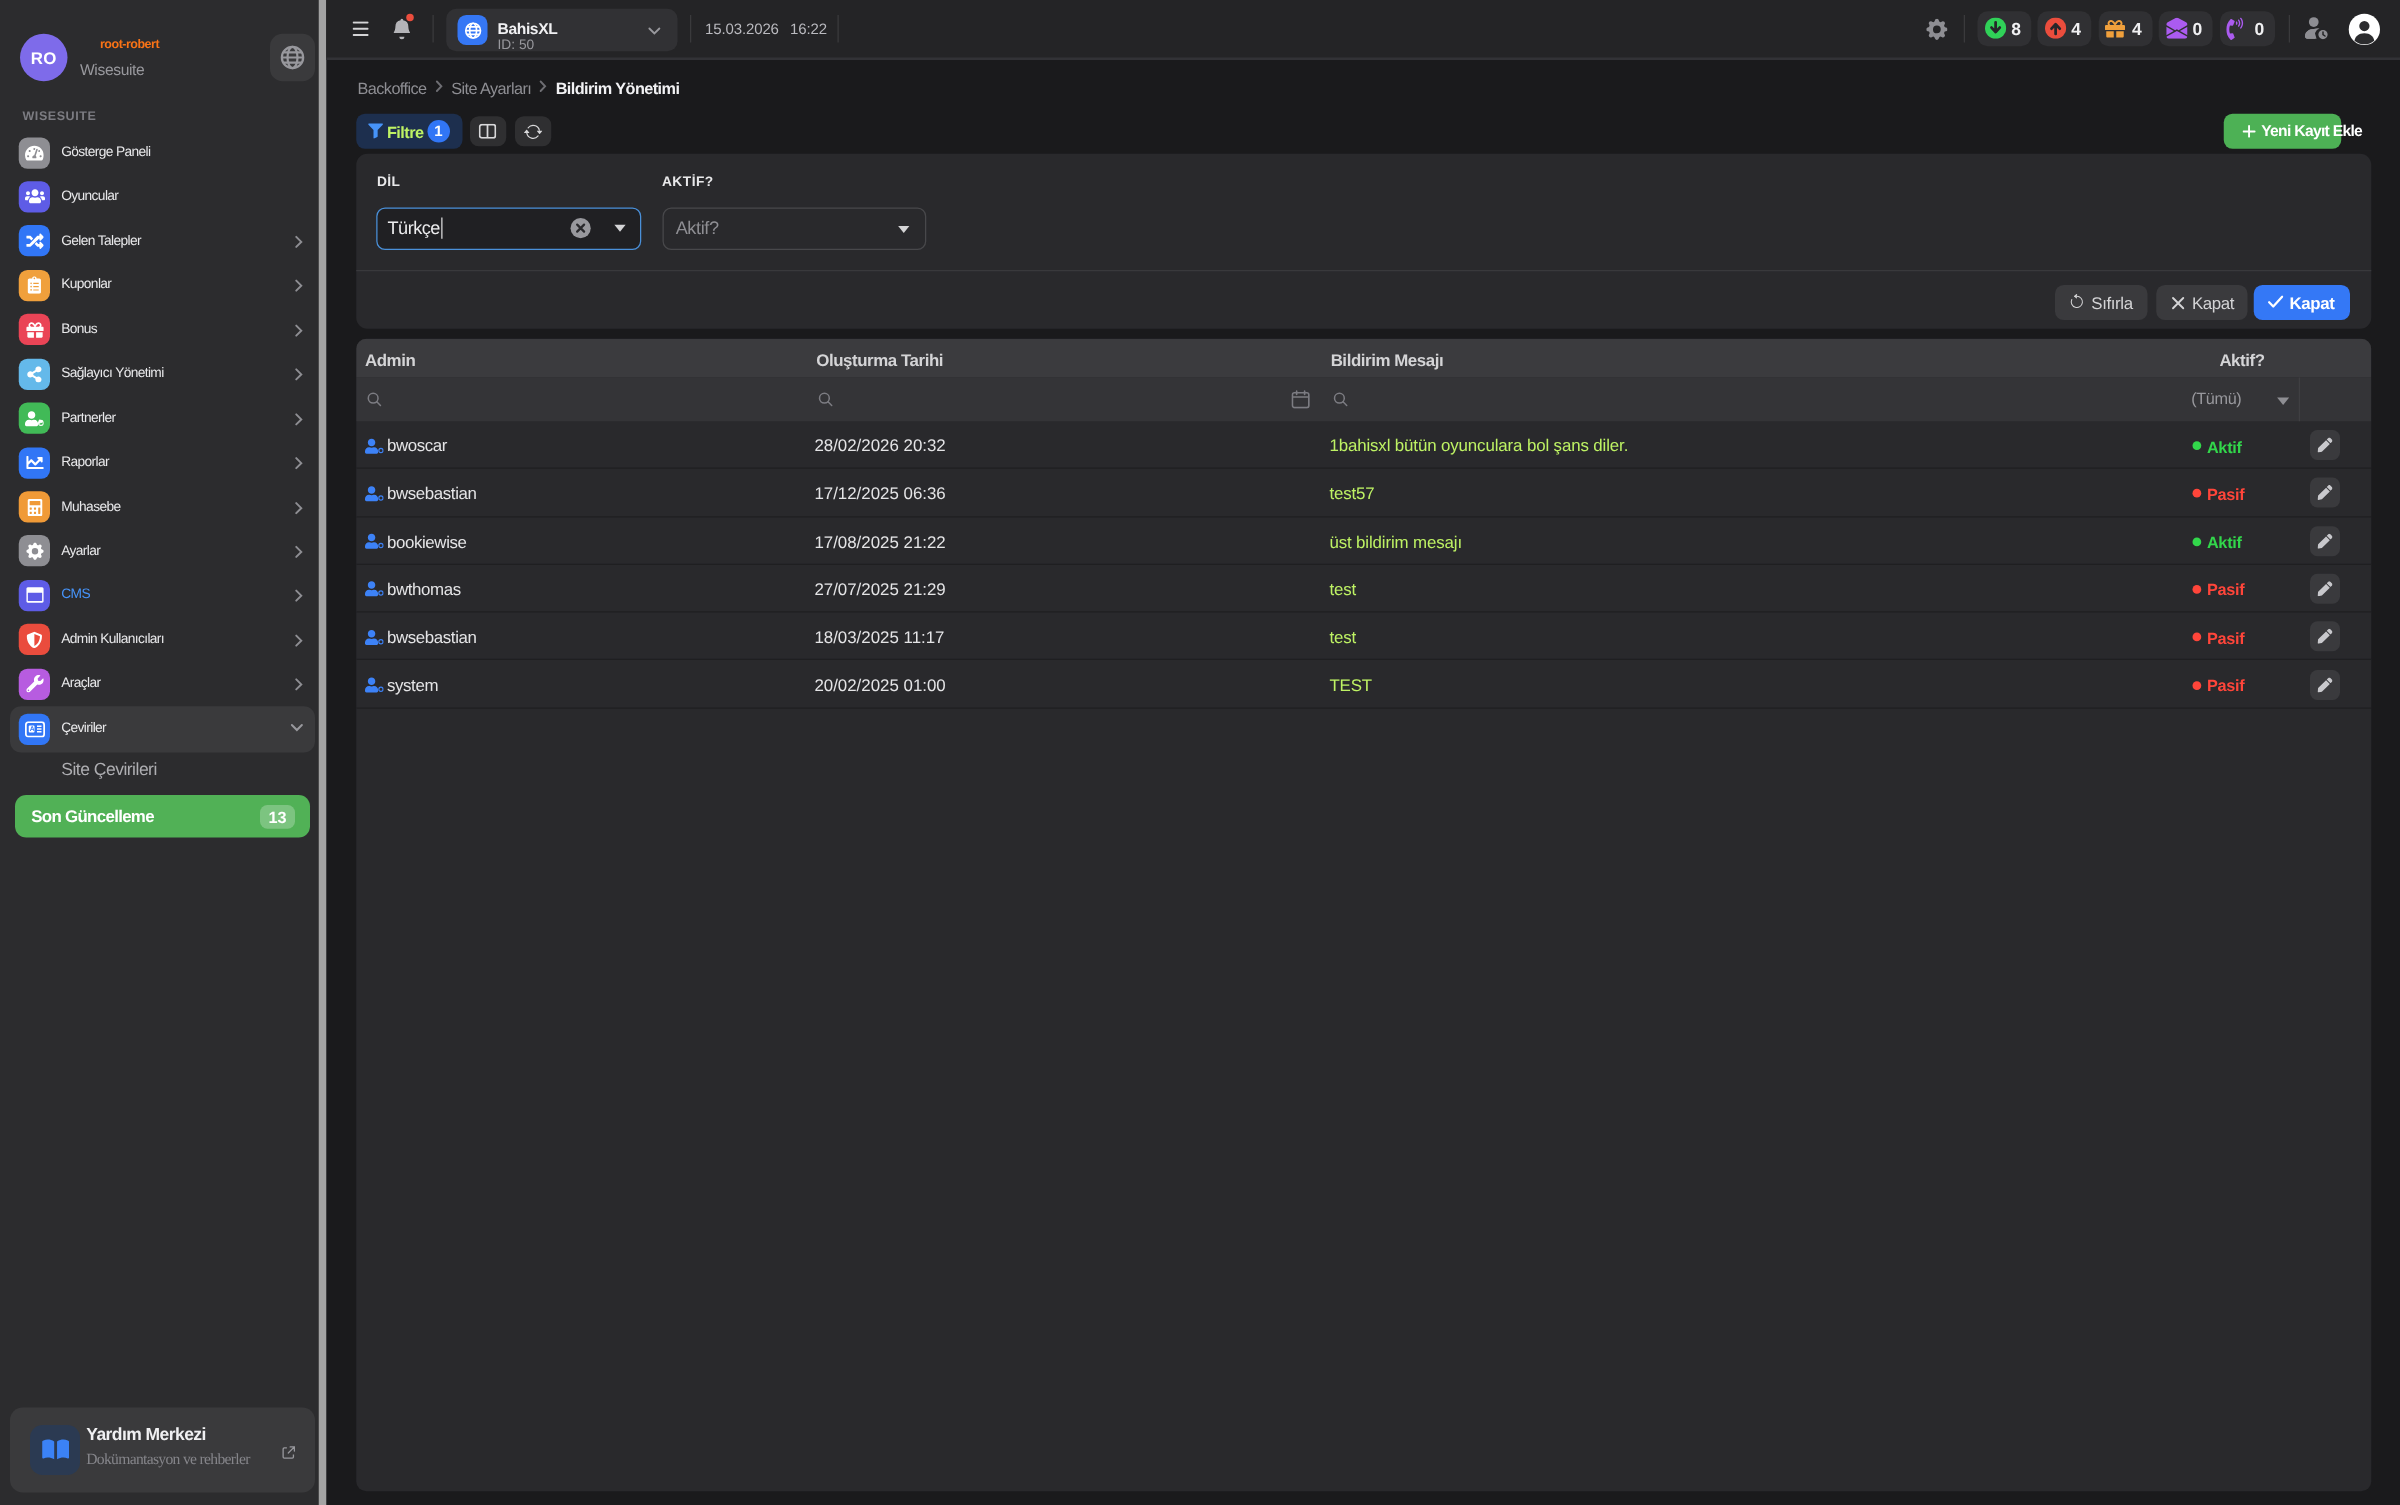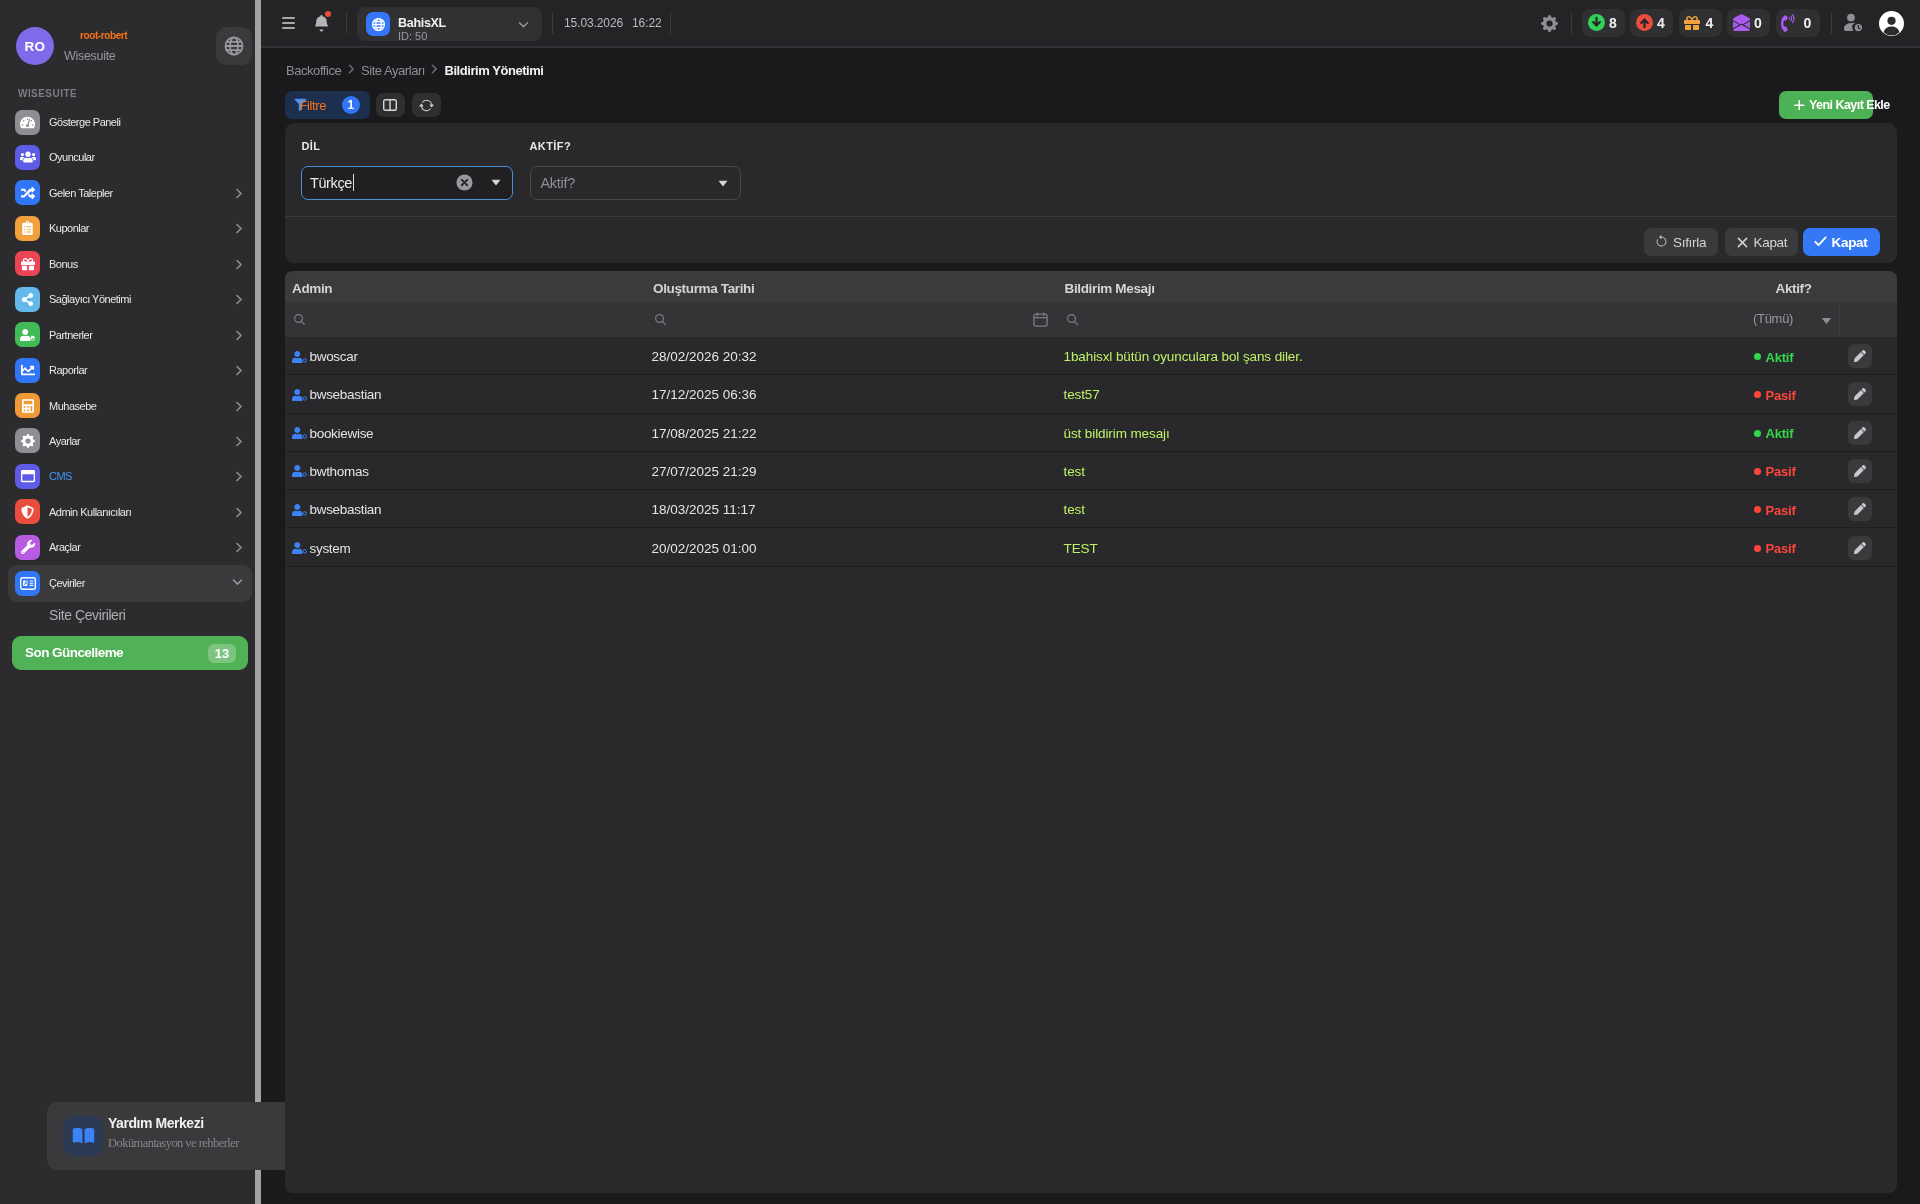--- a/index.html
+++ b/index.html
@@ -16,21 +16,21 @@
   .mi { position:relative; height:35.45px; }
   .mi.sel { height:36.6px; background:#3a3a3c; border-radius:9px; }
   .mic { position:absolute; left:7px; top:50%; margin-top:-12.5px; width:25px; height:25px; border-radius:7px; display:flex; align-items:center; justify-content:center; }
   .mil { position:absolute; left:41px; top:50%; transform:translateY(-52%); font-size:11px; color:#e8e8ea; white-space:nowrap; letter-spacing:-0.5px; }
   .chev { position:absolute; right:9px; top:50%; margin-top:-5px; }
   .subitem { position:relative; height:27.5px; }
   .subitem span { position:absolute; left:41px; top:50%; transform:translateY(-52%); font-size:14px; color:#aeaeb2; letter-spacing:-0.4px; }
   .greenbtn { position:absolute; left:12px; top:636px; width:236px; height:34px; background:#51b156; border-radius:9px; }
   .greenbtn .t { position:absolute; left:13px; top:50%; transform:translateY(-52%); font-size:13.5px; font-weight:bold; color:#fff; letter-spacing:-0.55px; }
   .greenbtn .b { position:absolute; right:12px; top:7.5px; width:28px; height:19.5px; background:rgba(255,255,255,0.25); border-radius:6px; color:#fff; font-size:13px; font-weight:bold; text-align:center; line-height:19.5px; }
-  .helpcard { position:absolute; left:8px; top:1102px; width:268px; height:68px; background:#3a3a3c; border-radius:10px;margin-left:39px; }
+  .helpcard { position:absolute; left:8px; top:1126px; width:244px; height:68px; background:#3a3a3c; border-radius:10px; }
   .helpicon { position:absolute; left:16px; top:14px; width:40px; height:40px; border-radius:10px; background:#2b3a52; display:flex; align-items:center; justify-content:center; }
   .helpcard .t1 { position:absolute; left:61px; top:13px; font-size:14px; font-weight:bold; color:#f0f0f2; letter-spacing:-0.45px; }
   .helpcard .t2 { position:absolute; left:61px; top:34px; font-size:12.5px; color:#85858a; letter-spacing:-0.55px;font-family:Liberation Serif, serif; }
   .helpext { position:absolute; right:15px; top:30px; }
   
   .topbar { position:absolute; left:261px; top:0; width:1659px; height:48px; background:#242426; border-bottom:2.5px solid #323236; }
   .vdiv { position:absolute; top:12px; width:1px; height:22px; background:#3a3a3c; }
   .sitepill { position:absolute; left:96px; top:7px; width:185px; height:34px; background:#313134; border-radius:8px; }
   .siteicon { position:absolute; left:9px; top:5px; width:24px; height:24px; border-radius:7px; background:#3577f5; display:flex; align-items:center; justify-content:center; }
   .sitename { position:absolute; left:137px; top:8.5px; font-size:12.5px; font-weight:bold; color:#f0f0f2; letter-spacing:-0.3px; }
@@ -340,21 +340,21 @@
 <span class="crumb" style="left:361px">Site Ayarları</span>
 <svg class="csep" style="left:431px" width="7" height="10" viewBox="0 0 7 10" fill="none" stroke="#6e6e73" stroke-width="1.5" stroke-linecap="round">
     <path d="M1.5 1.2l3.6 3.8-3.6 3.8"></path>
   </svg>
 <span class="crumb last" style="left:444.5px">Bildirim Yönetimi</span>
 
 <div class="filtrebtn">
   <svg style="position:absolute;left:9px;top:7px" width="13" height="13" viewBox="0 0 16 16" fill="#4693f8">
       <path d="M1.5 1h13c.6 0 .9.7.5 1.1L10 7.5v6c0 .3-.15.55-.4.68l-2.6 1.4a.75.75 0 0 1-1.1-.66V7.5L.96 2.1C.56 1.7.9 1 1.5 1z"></path>
     </svg>
-  <span style="position:absolute;left:15px;top:6.5px;font-size:13px;font-weight:normal;color:#f97316;letter-spacing:-0.4px">Filtre</span>
+  <span style="position:absolute;left:25px;top:6.5px;font-size:13px;font-weight:bold;color:#bef264;letter-spacing:-0.4px">Filtre</span>
   <span style="position:absolute;left:57px;top:4.5px;width:18.5px;height:18.5px;border-radius:50%;background:#3176f6;color:#fff;font-size:12px;font-weight:bold;text-align:center;line-height:18.5px">1</span>
 </div>
 <div class="iconbtn" style="left:375.5px">
     <svg width="14" height="12" viewBox="0 0 14 12" fill="none" stroke="#d8d8da" stroke-width="1.4">
       <rect x="0.7" y="0.7" width="12.6" height="10.6" rx="1.8"></rect>
       <path d="M7 1v10"></path>
     </svg>
   </div>
 <div class="iconbtn" style="left:411.5px">
     <svg width="15" height="15" viewBox="0 0 16 16" fill="#d8d8da">

